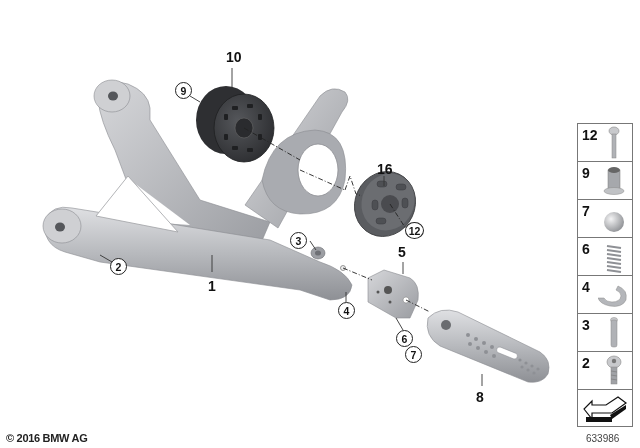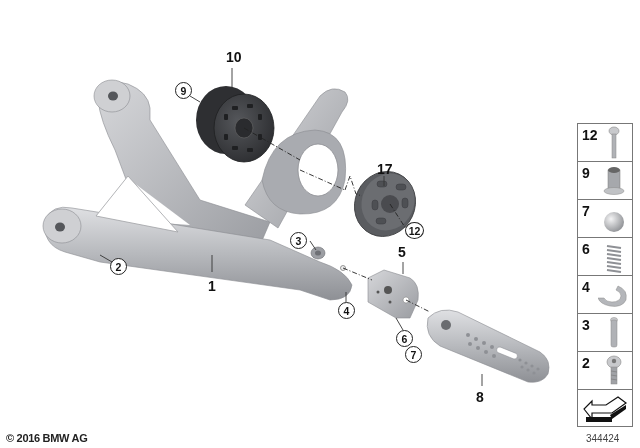--- a/index.html
+++ b/index.html
@@ -141,21 +141,21 @@
       <line x1="346" y1="292" x2="346" y2="302"></line>
       <line x1="403" y1="262" x2="403" y2="274"></line>
       <line x1="396" y1="318" x2="403" y2="330"></line>
       <line x1="482" y1="374" x2="482" y2="386"></line>
     </g>
   </svg>
 
   
   <span class="label-num" style="left:226px;top:50px;">10</span>
   <span class="callout" style="left:175px;top:82px;">9</span>
-  <span class="label-num" style="left:377px;top:162px;">17</span>
+  <span class="label-num" style="left:377px;top:162px;">16</span>
   <span class="callout" style="left:405px;top:222px;width:19px;">12</span>
   <span class="callout" style="left:290px;top:232px;">3</span>
   <span class="callout" style="left:110px;top:258px;">2</span>
   <span class="label-num" style="left:208px;top:279px;">1</span>
   <span class="label-num" style="left:398px;top:245px;">5</span>
   <span class="callout" style="left:338px;top:302px;">4</span>
   <span class="callout" style="left:396px;top:330px;">6</span>
   <span class="callout" style="left:405px;top:346px;">7</span>
   <span class="label-num" style="left:476px;top:390px;">8</span>
 </div>
@@ -231,13 +231,13 @@
   <div class="panel-box">
     <svg style="position:absolute;left:4px;top:3px;width:48px;height:32px;" viewBox="0 0 48 32">
       <path d="M2,16 L10,26 L10,20 L30,20 L44,10 L36,4 L24,12 L10,12 L10,8 Z" fill="#fff" stroke="#111" stroke-width="1.2"></path>
       <path d="M4,24 L30,24 L30,29 L4,29 Z" fill="#111"></path>
       <path d="M28,22 L44,12 L44,16 L30,26 Z" fill="#111"></path>
     </svg>
   </div>
 </div>
 
 <span class="copyright">© 2016 BMW AG</span>
-<span class="doc-number">344424</span>
+<span class="doc-number">633986</span>
 
 </body></html>

